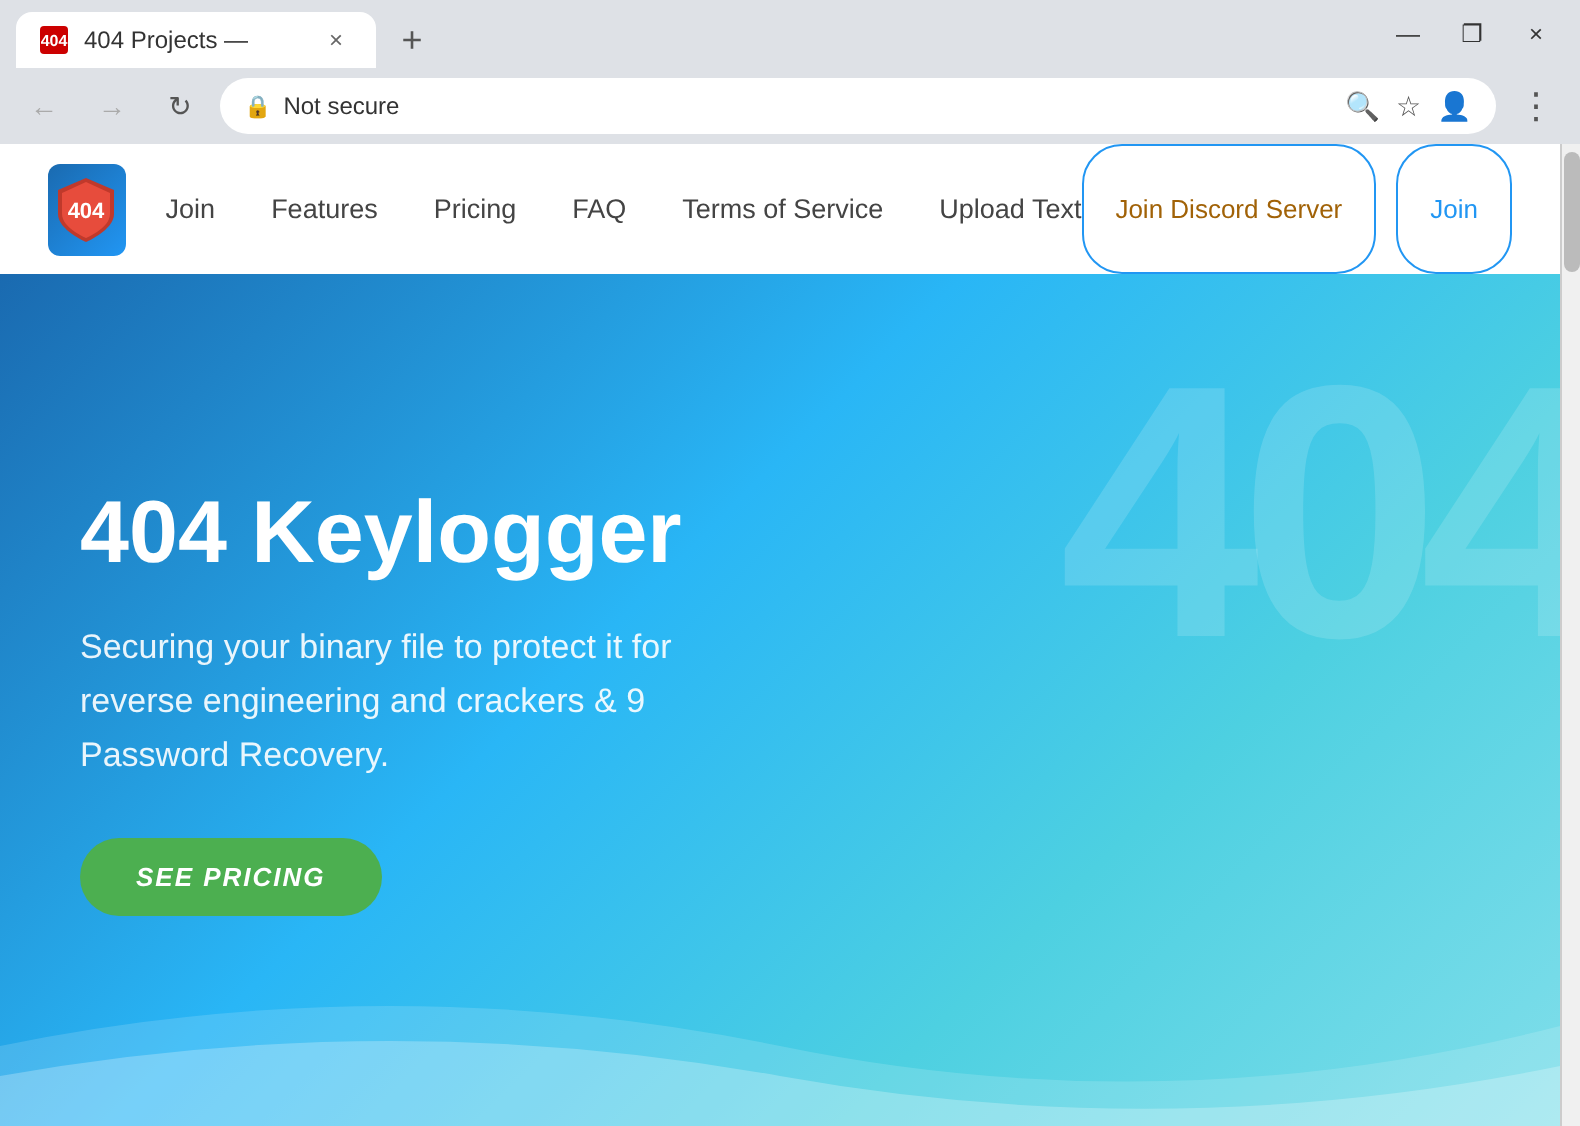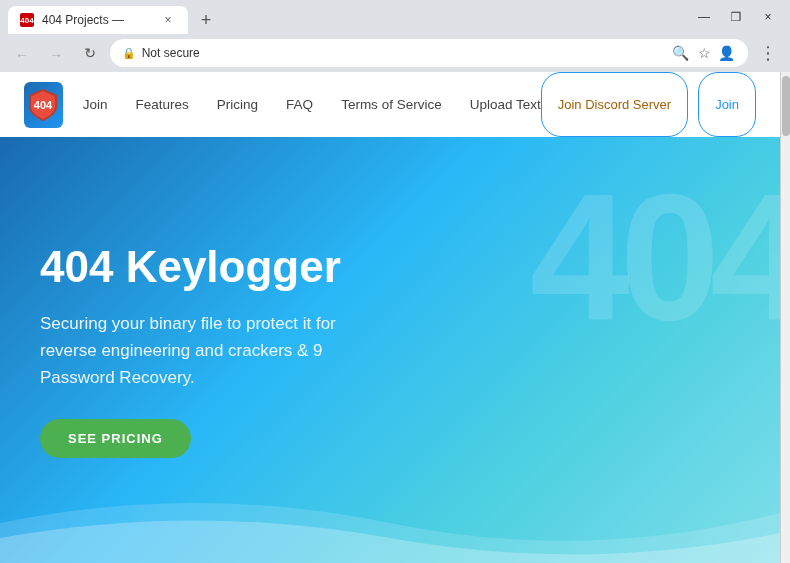--- a/index.html
+++ b/index.html
@@ -268,20 +268,21 @@
       border: none;
       border-radius: 24px;
       padding: 12px 28px;
       font-size: 13px;
       font-weight: bold;
       letter-spacing: 1px;
       cursor: pointer;
       width: fit-content;
       z-index: 1;
       text-transform: uppercase;
+      font-style: italic;
     }
   </style>
 </head>
 <body>
 
 <div class="browser-frame">
 
   <div class="title-bar">
     <div class="tab-area">
       <div class="tab">

